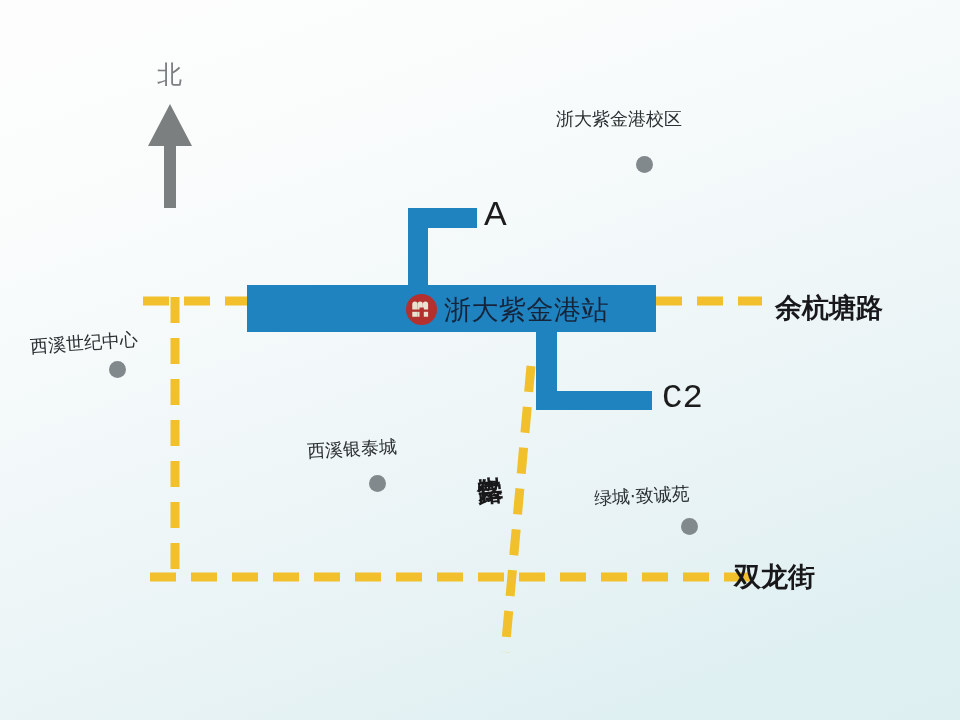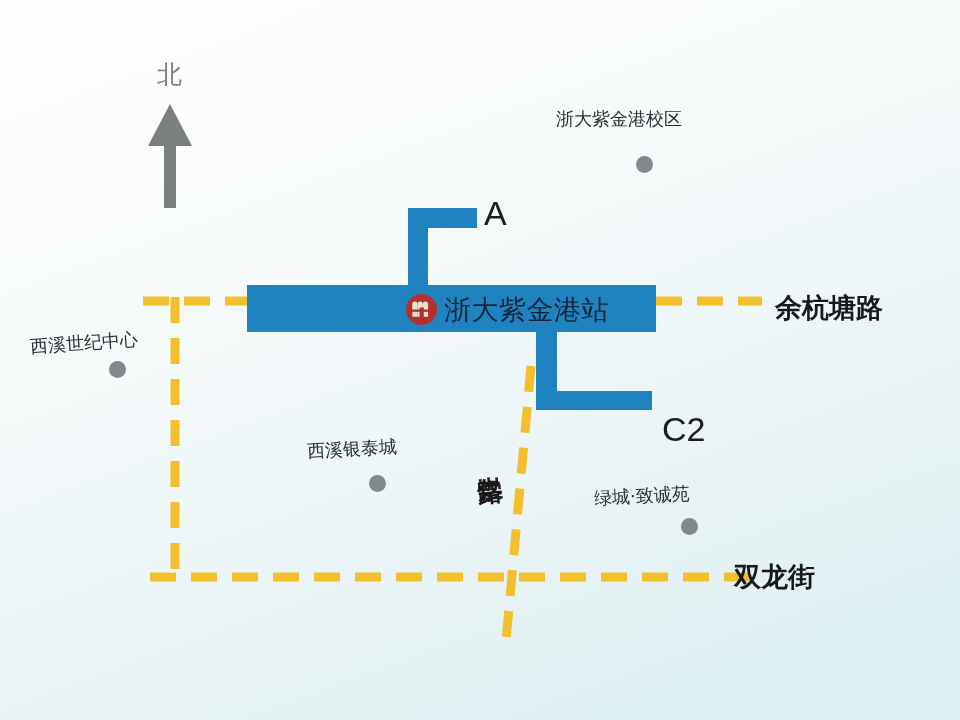--- a/index.html
+++ b/index.html
@@ -81,21 +81,21 @@
   
   .exit-label {
     position: absolute;
     font-size: 34px;
     color: #1c1c1c;
     font-family: "Liberation Sans", "DejaVu Sans", sans-serif;
     line-height: 1;
     white-space: nowrap;
   }
   .exit-a { left: 484px; top: 196px; }
-  .exit-c2 { left: 662px; top: 412px; }
+  .exit-c2 { left: 662px; top: 381px; font-family: Liberation Mono, monospace; }
 
   
   .road-label {
     position: absolute;
     font-size: 27px;
     color: #18181a;
     font-family: "DejaVu Sans", "Liberation Sans", sans-serif;
     font-weight: bold;
     white-space: nowrap;
     line-height: 1;

